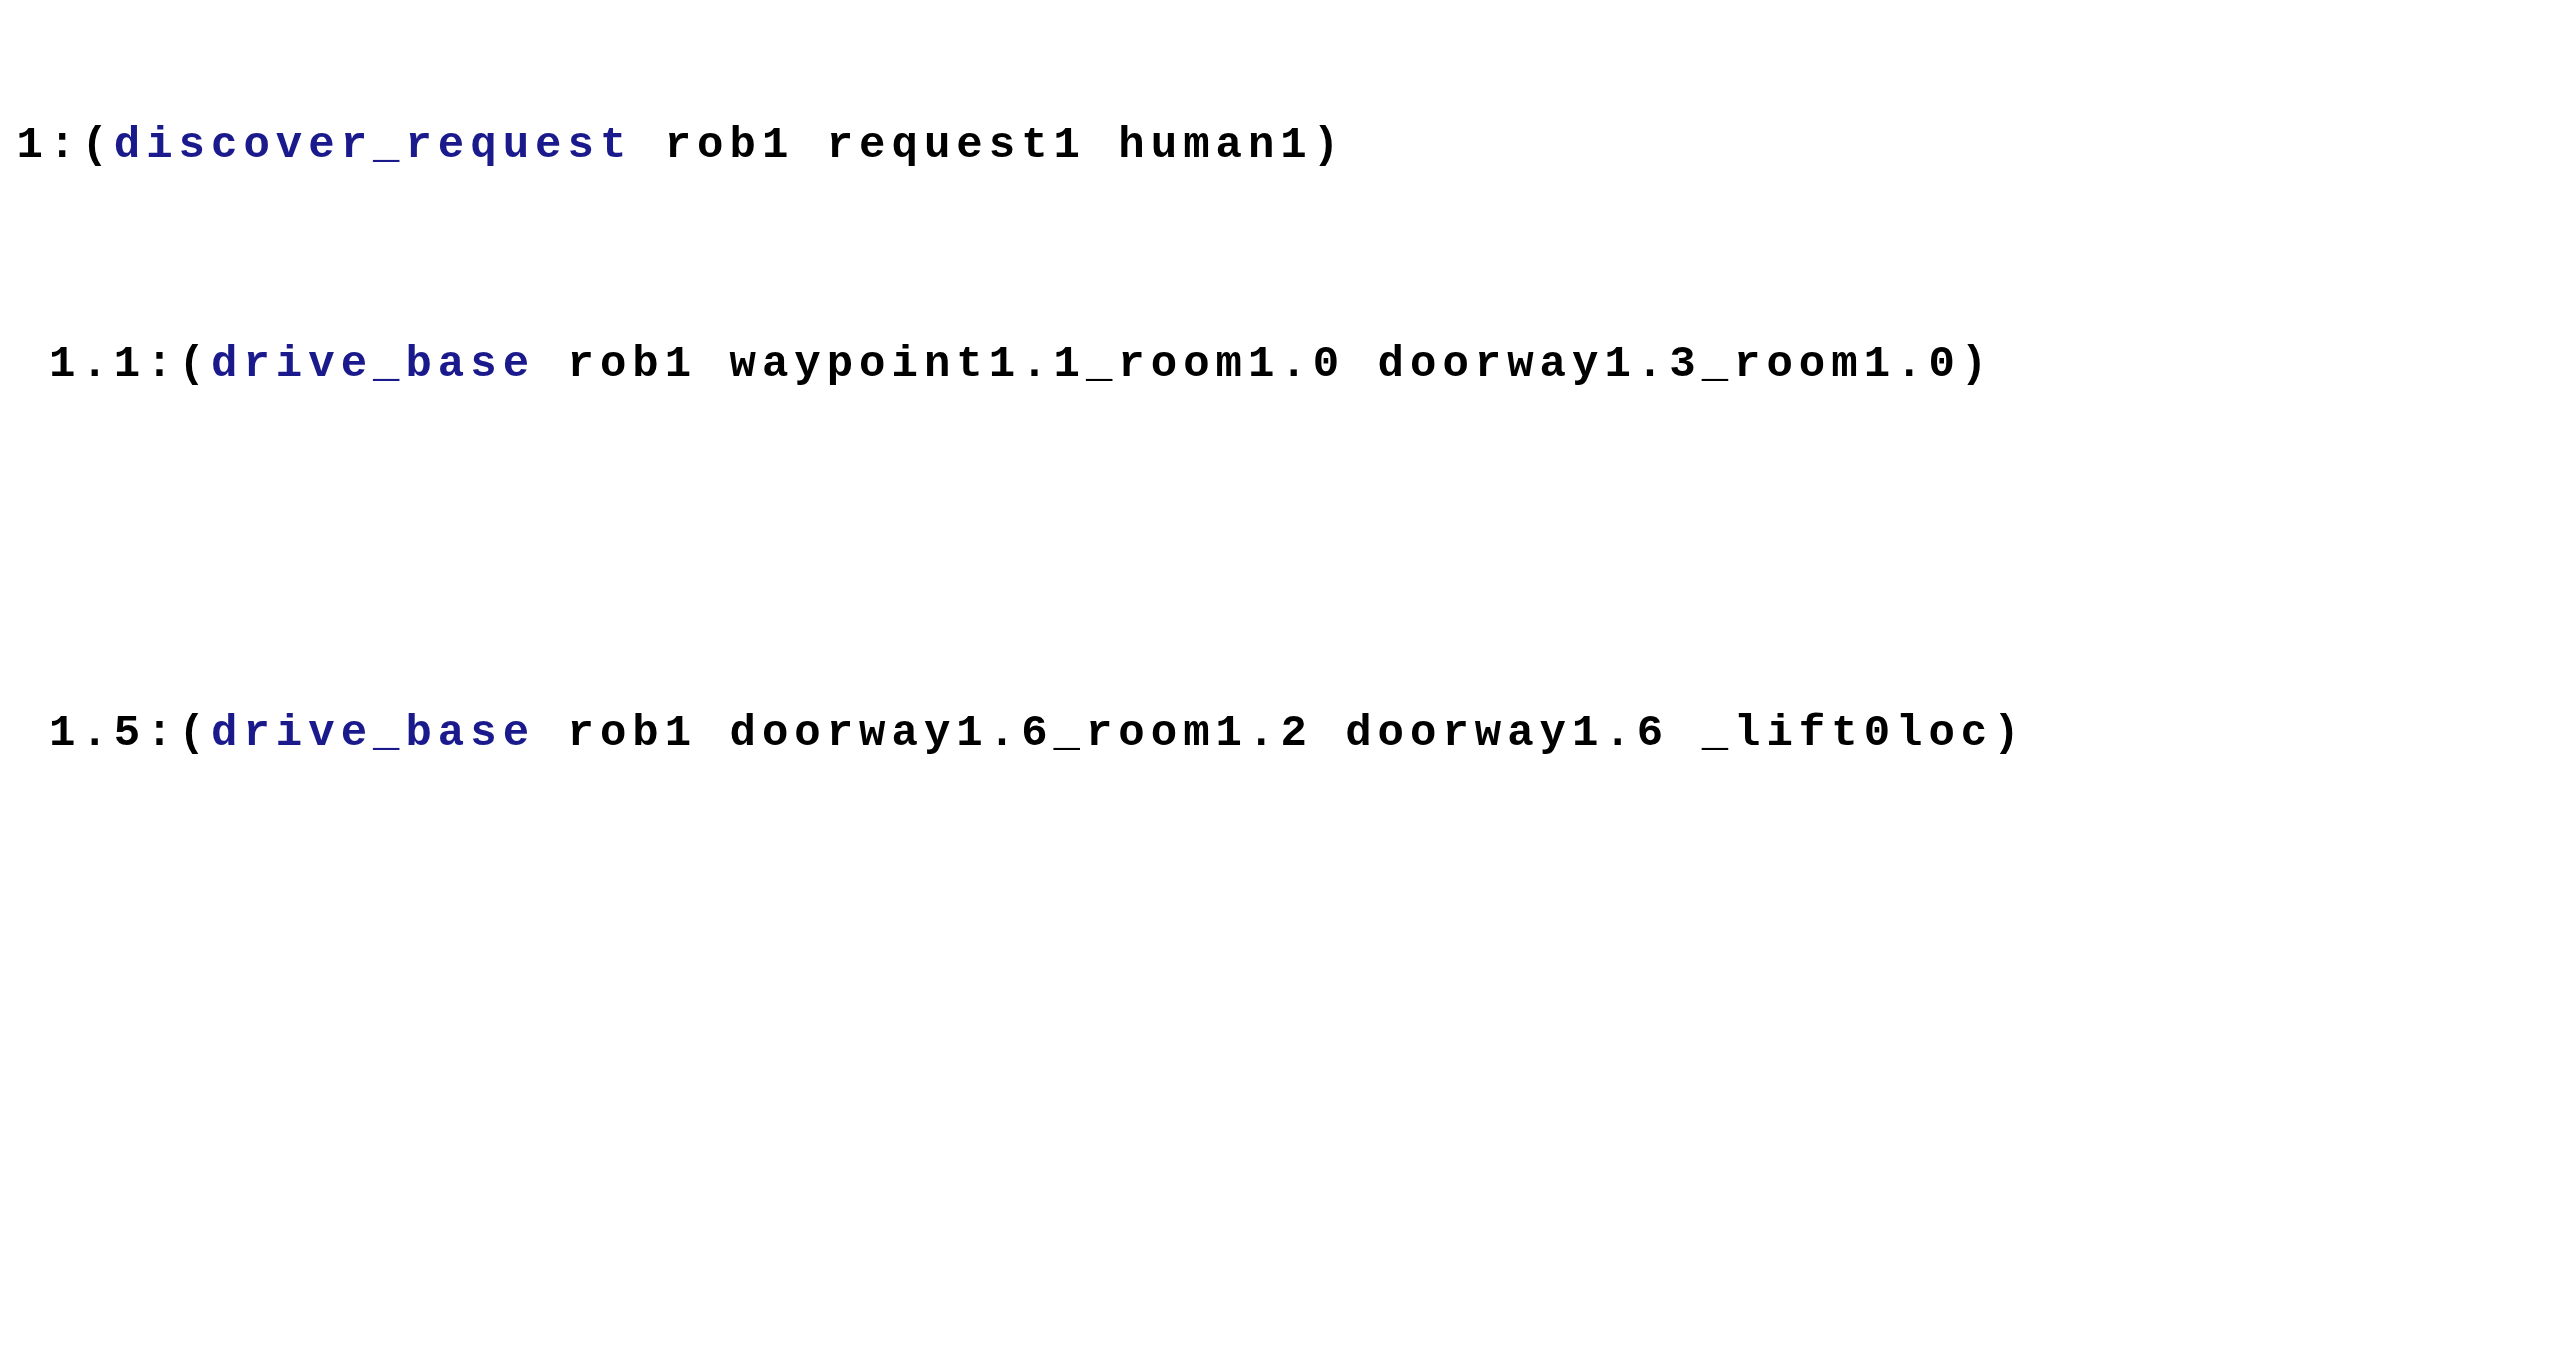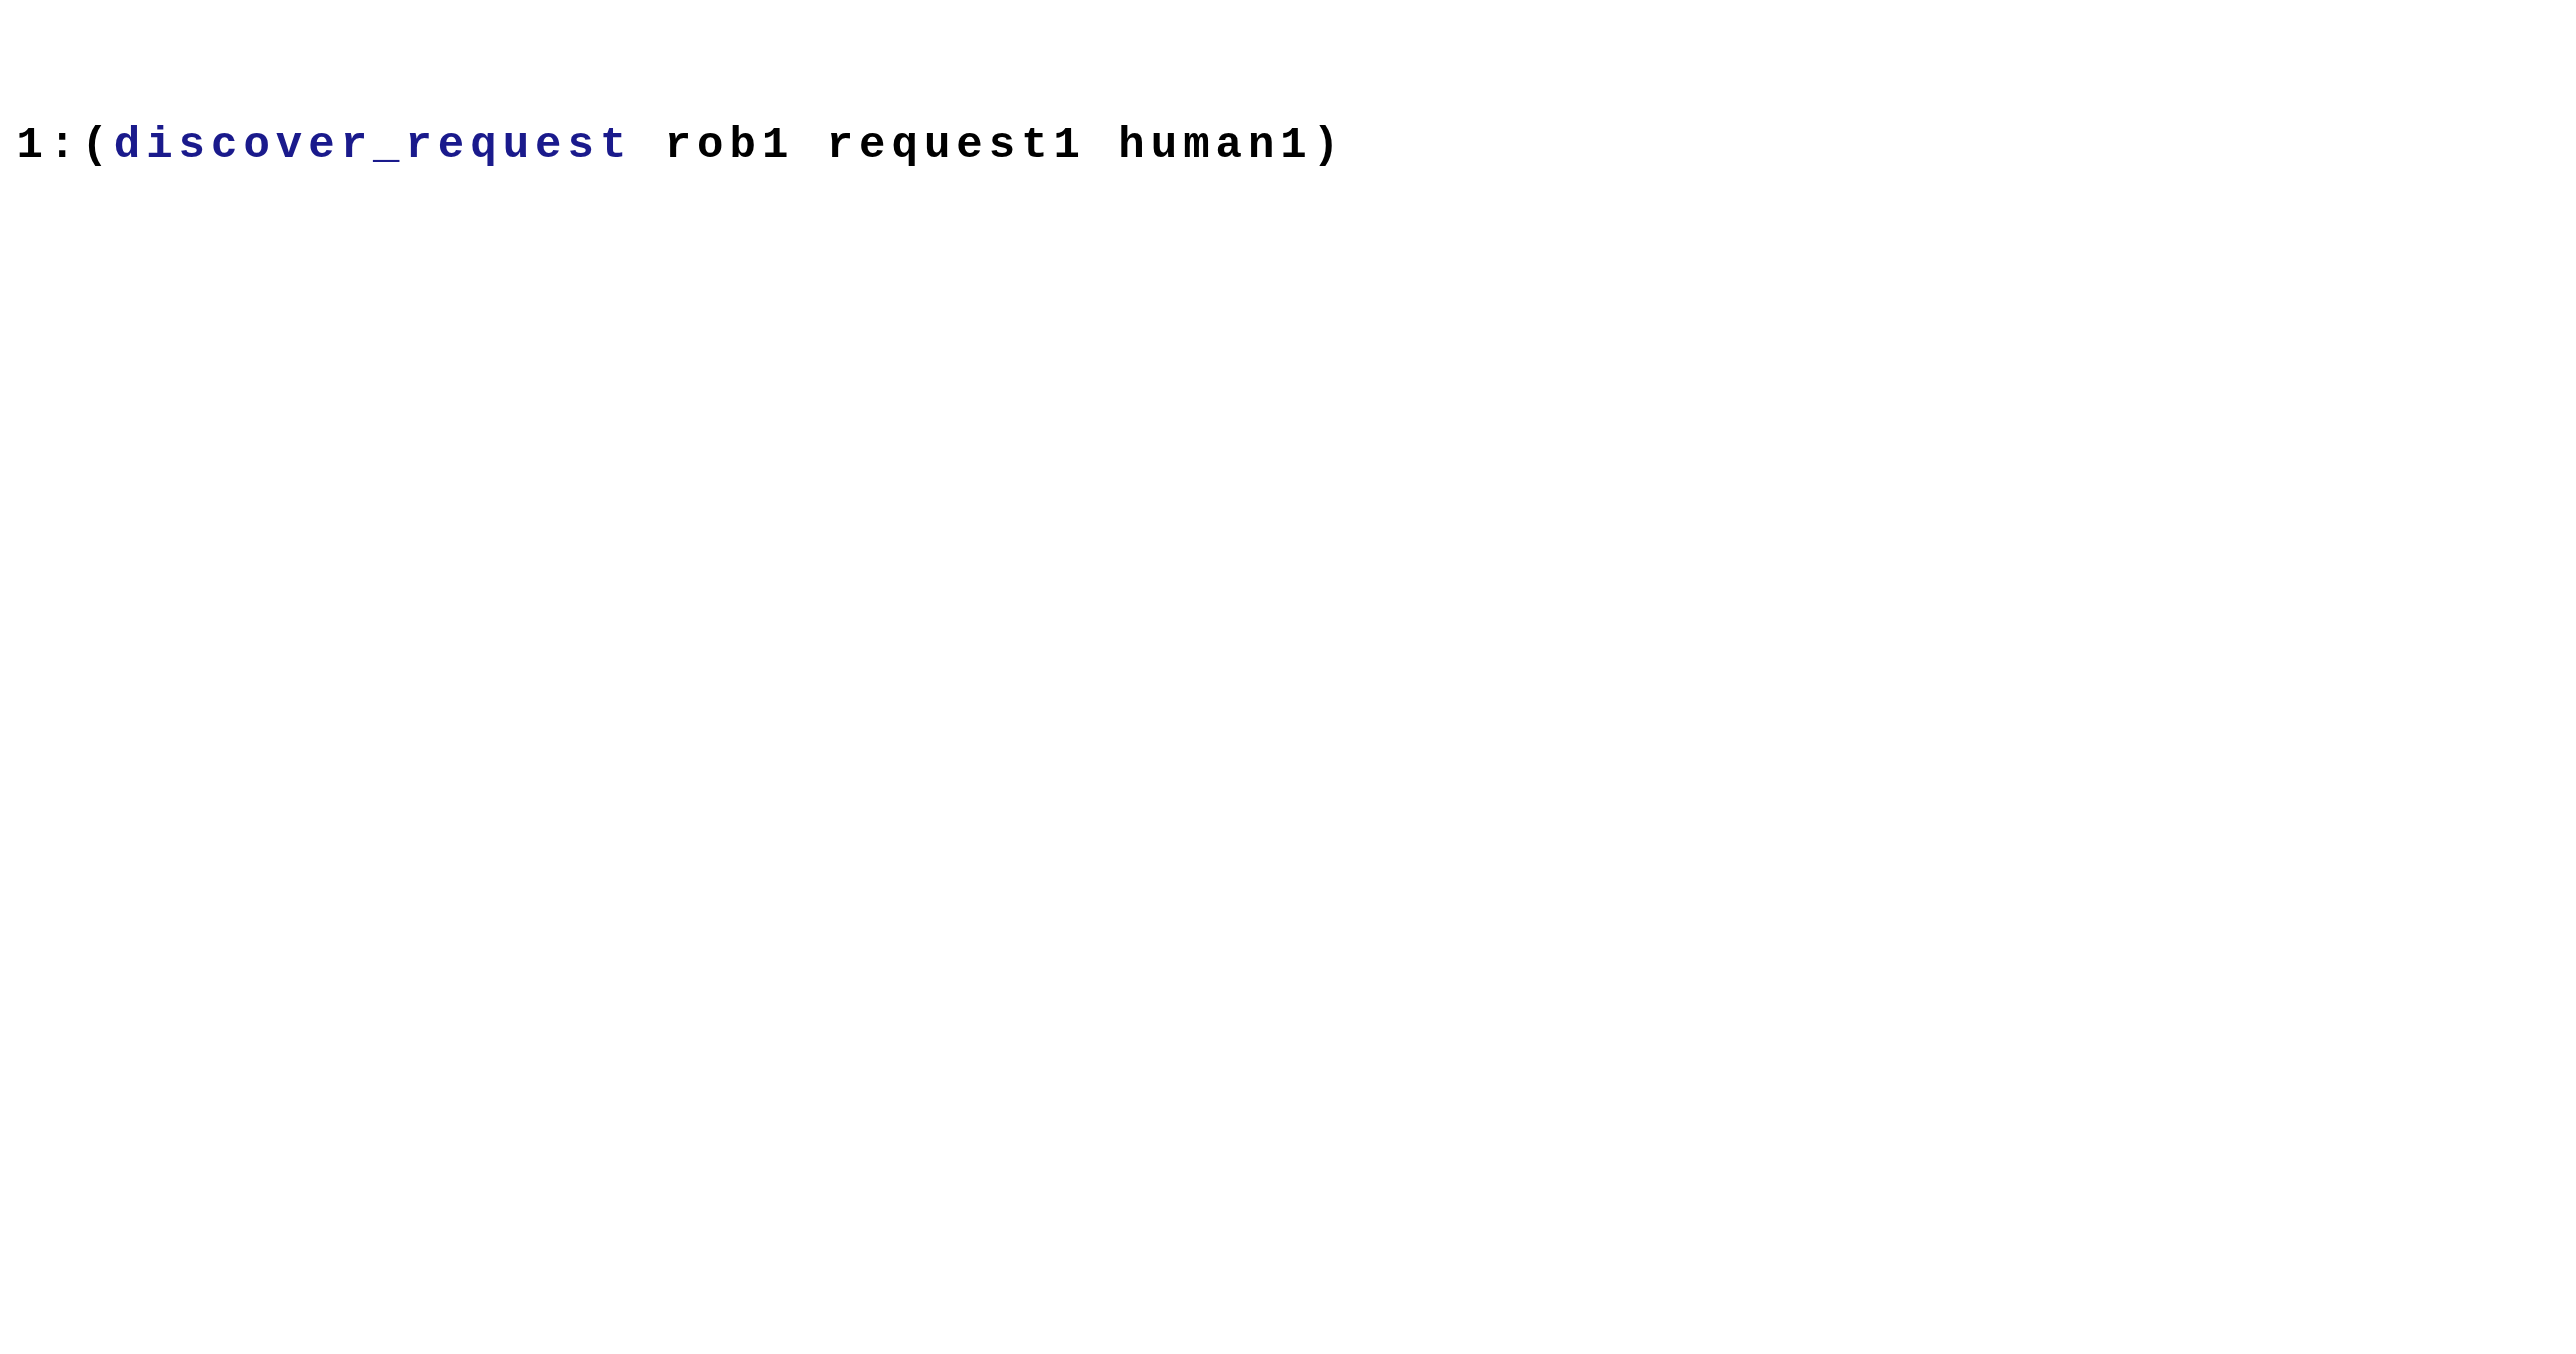--- a/index.html
+++ b/index.html
@@ -29,24 +29,26 @@
   .kw {
     color: var(--kw-color, #1a1a8c);
   }
 </style>
 </head>
 <body>
 
 <div class="listing">
   <div class="code-line"><span class="pre">1:(</span><span class="kw">discover_request</span><span class="post"> rob1 request1 human1)</span></div>
 
+  <div class="code-line"><span class="pre"> 1.1:(</span><span class="kw">drive_base</span><span class="post"> rob1 waypoint1.1_room1.0 doorway1.3_room1.0)</span></div>
 
 
 
 
+  <div class="code-line"><span class="pre"> 1.5:(</span><span class="kw">drive_base</span><span class="post"> rob1 doorway1.6_room1.2 doorway1.6 _lift0loc)</span></div>
 
   
 
   
 
   
 
   
 
   

